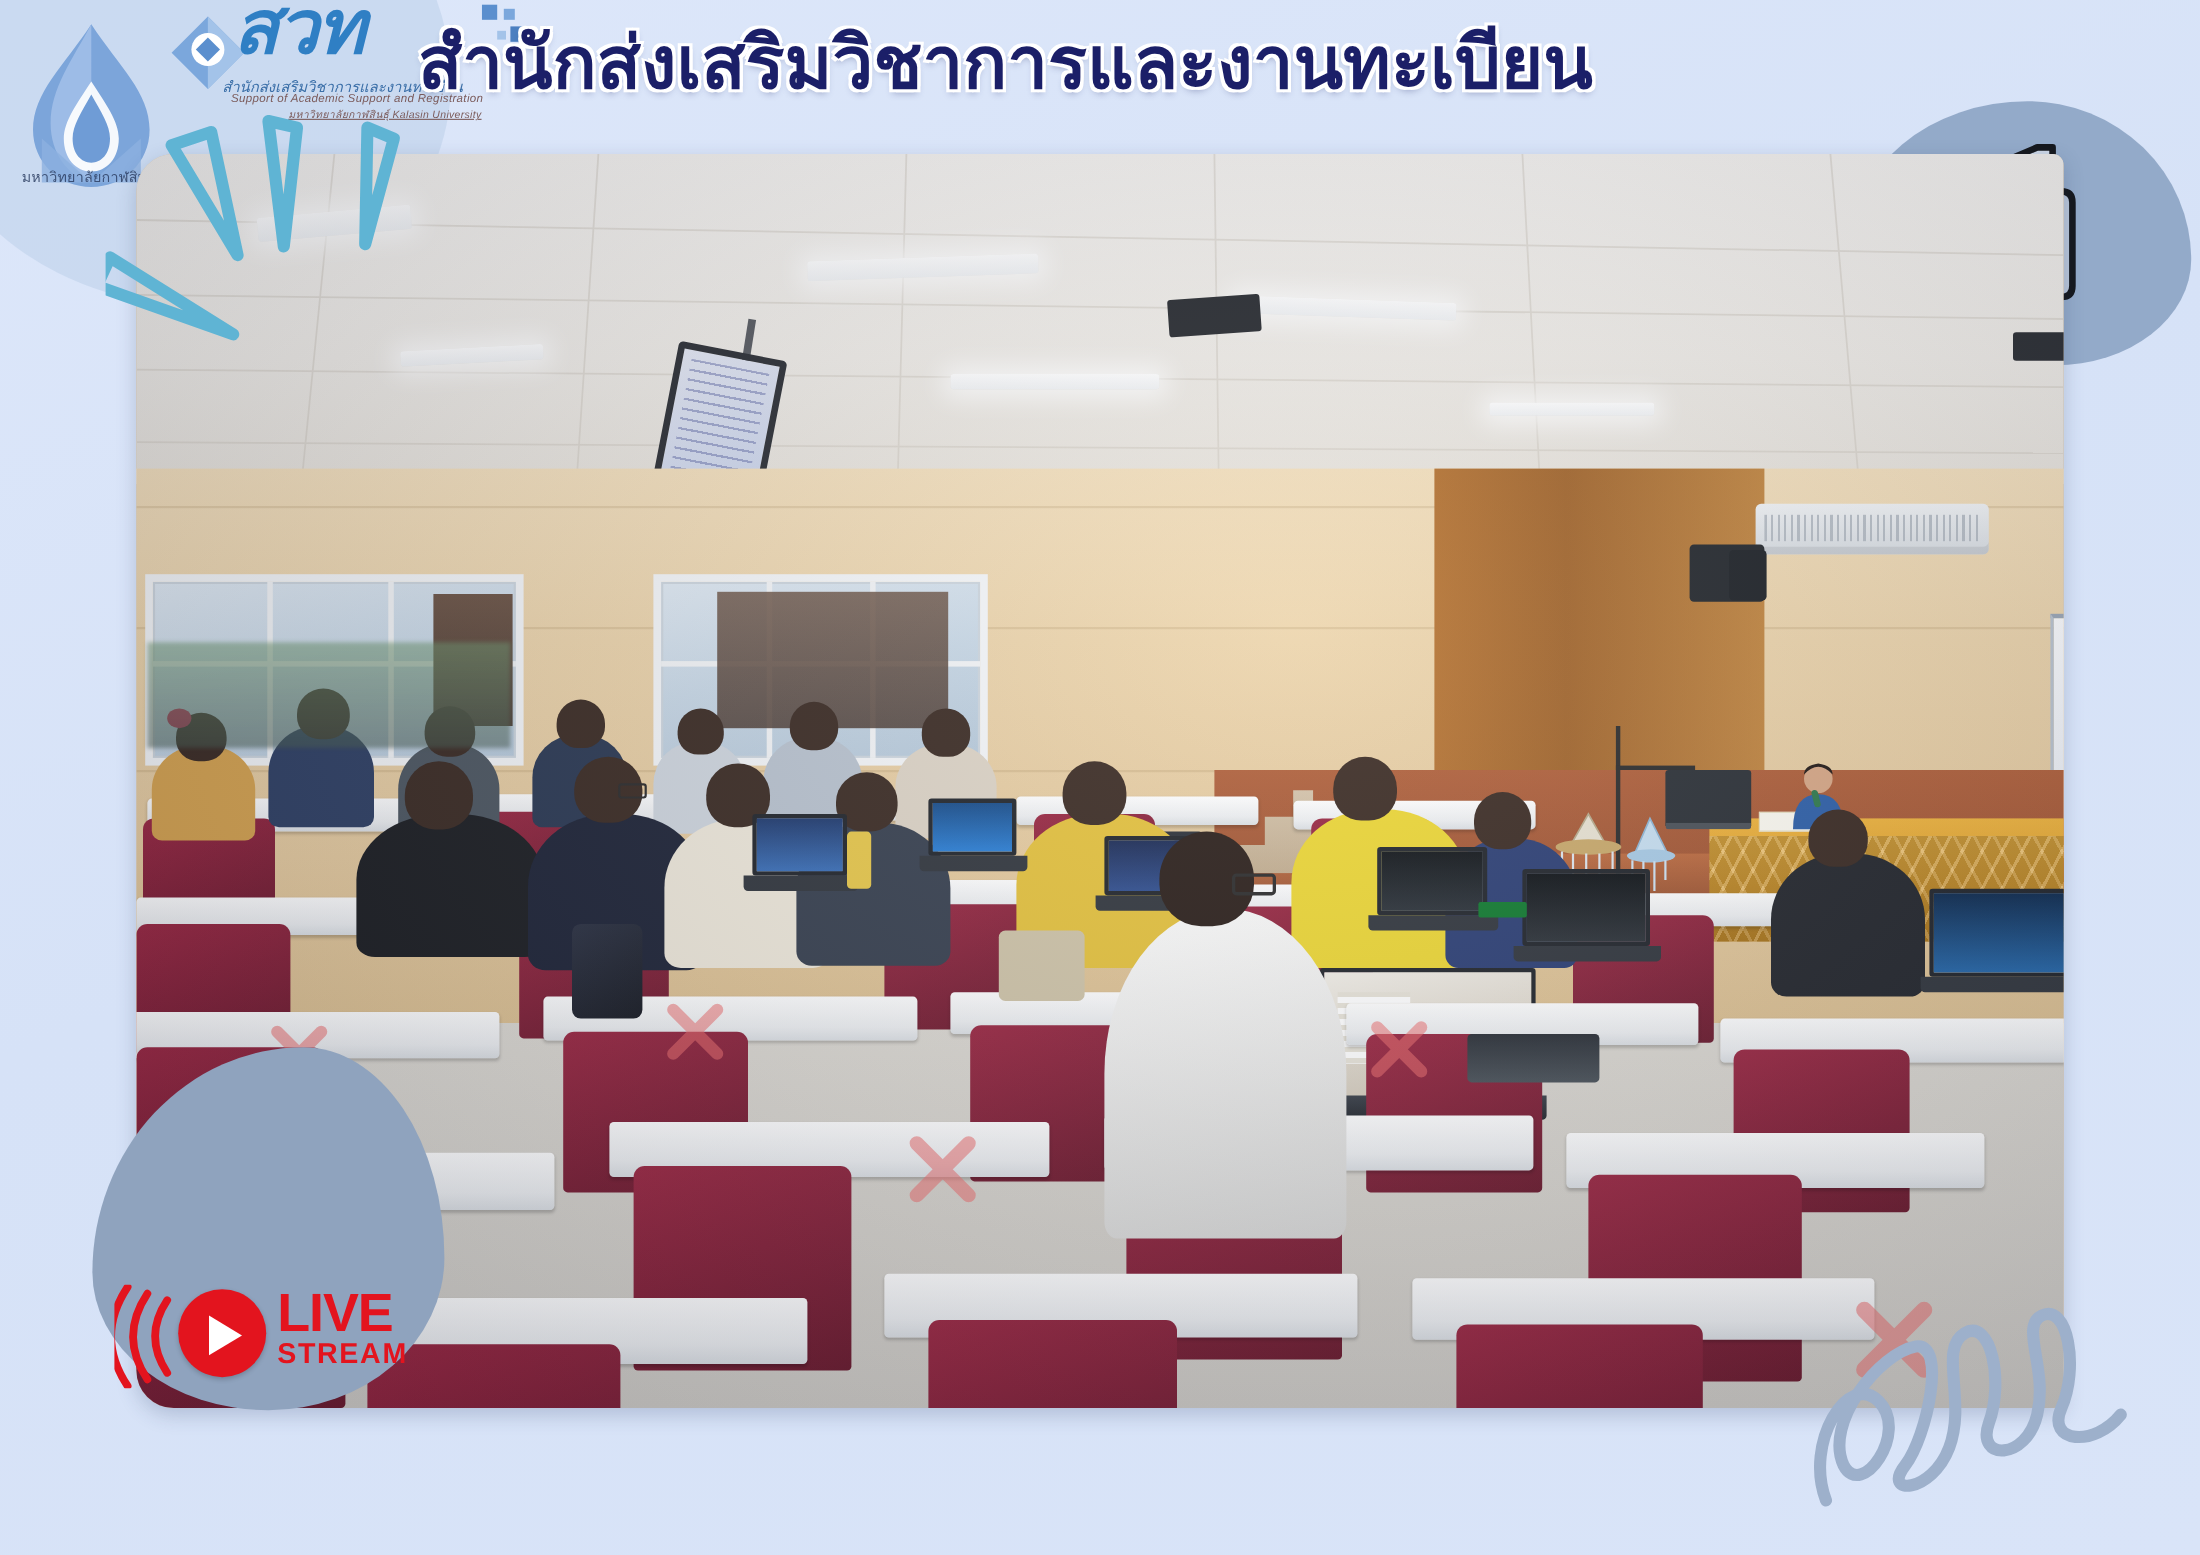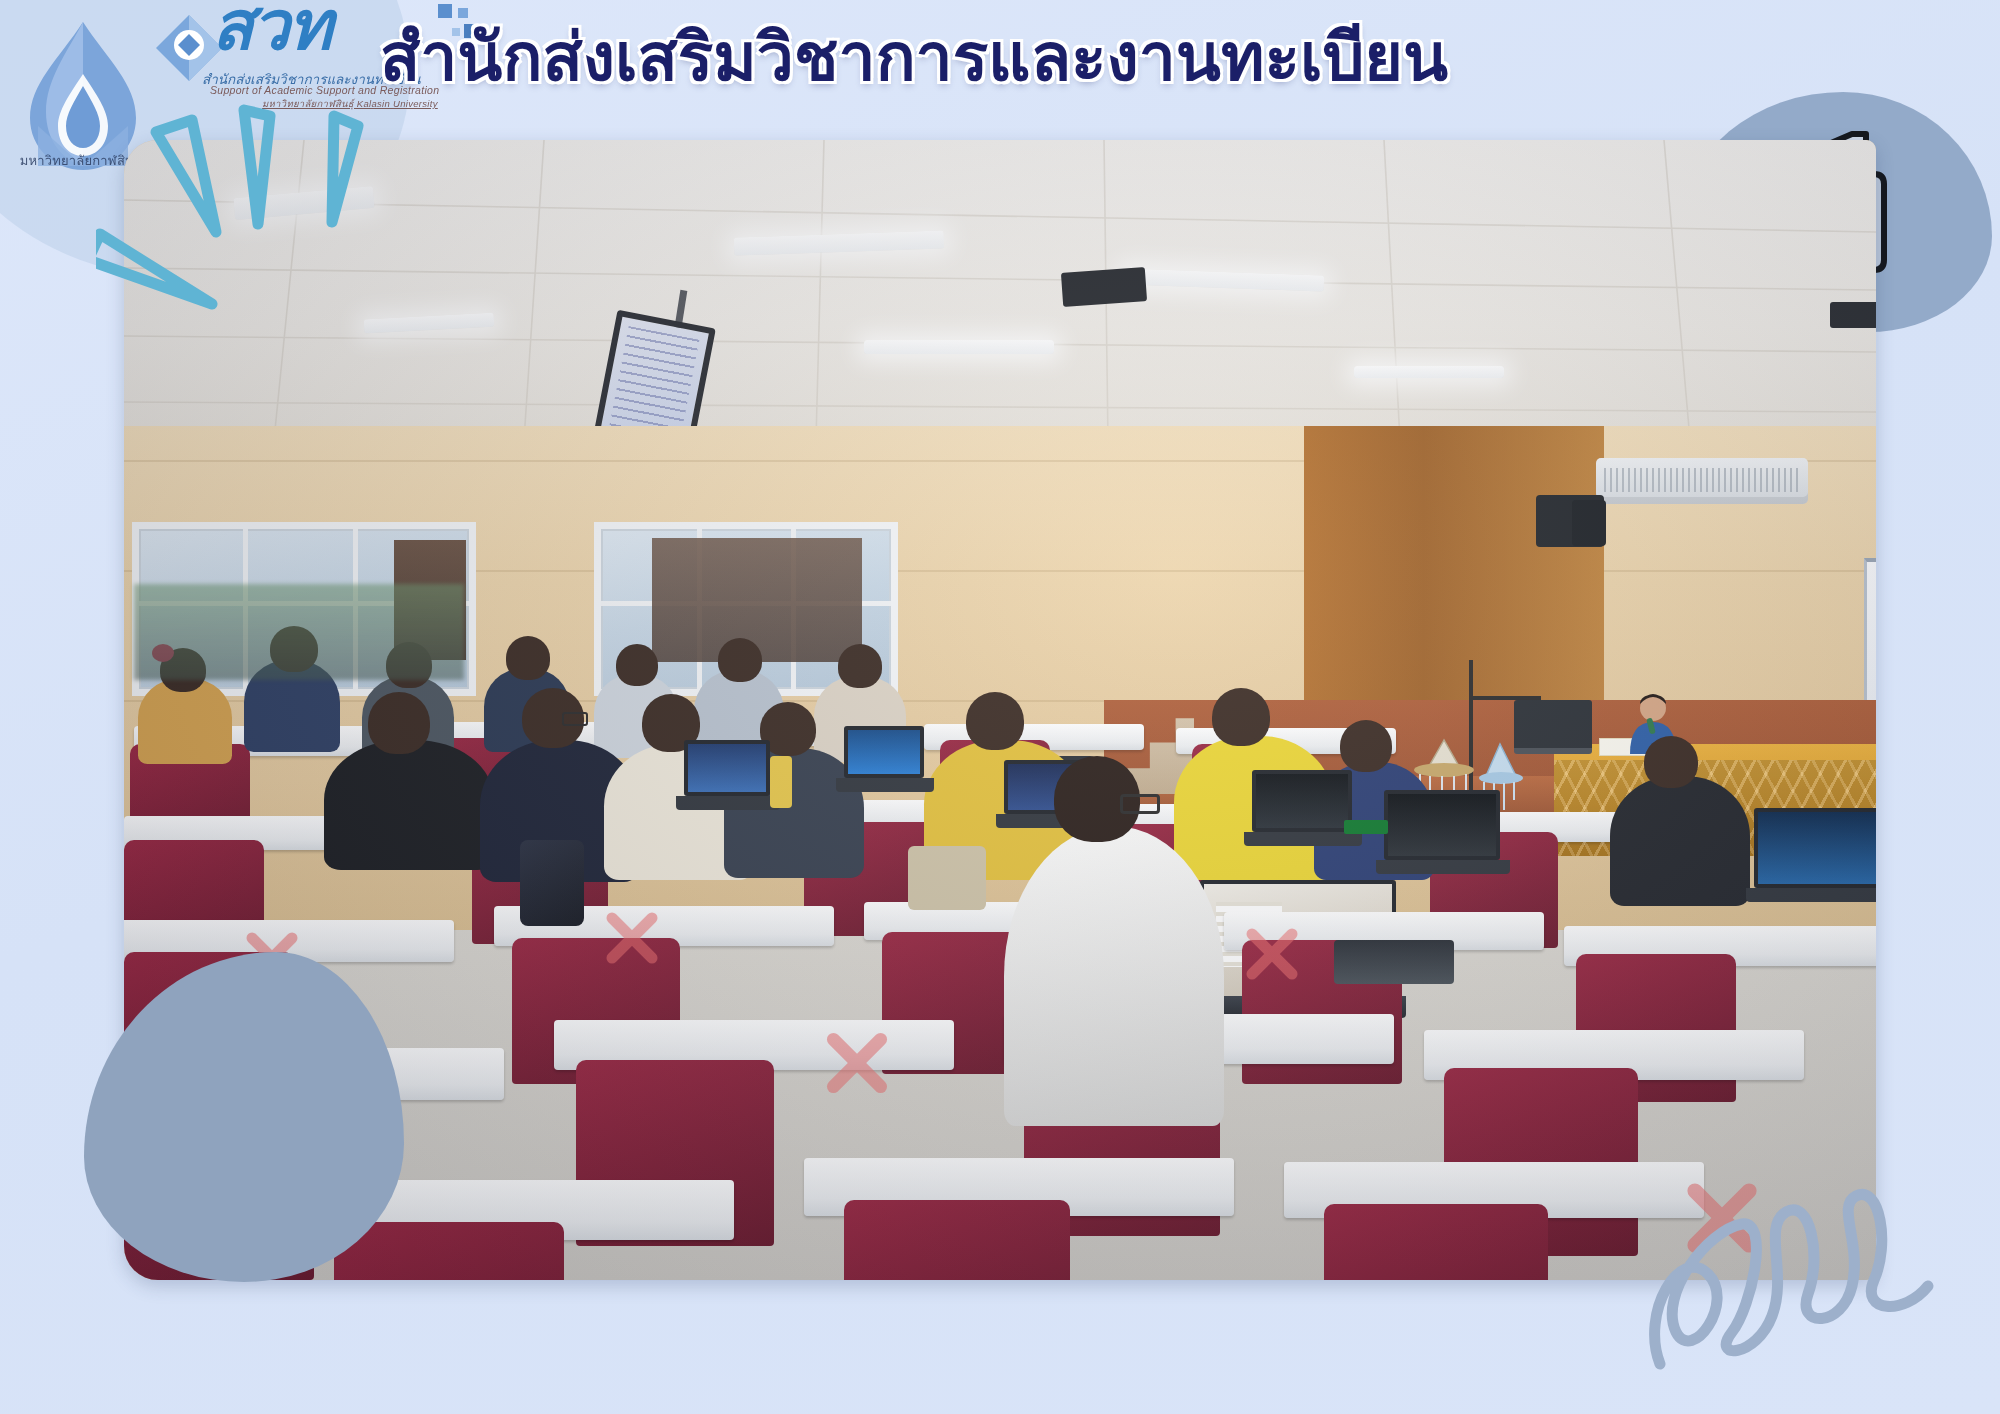--- a/index.html
+++ b/index.html
@@ -554,20 +554,35 @@
       <g fill="none" stroke="#5fb4d4" stroke-width="11" stroke-linejoin="round">
         <path d="M60 40 L96 28 L120 140 Z"></path>
         <path d="M148 18 L174 24 L162 132 Z"></path>
         <path d="M238 24 L262 34 L236 130 Z"></path>
         <path d="M-8 168 L4 142 L116 212 Z"></path>
       </g>
     </svg>
   </div>
 
   <div class="blob-bottomleft"></div>
+  <div class="live">
+    <svg style="position:absolute;left:-8px;top:10px" width="60" height="94" viewBox="0 0 60 94">
+      <g fill="none" stroke="#e3141e" stroke-width="7" stroke-linecap="round">
+        <path d="M48 14 Q26 47 48 80"></path>
+        <path d="M30 8 Q4 47 30 86"></path>
+        <path d="M12 2 Q-18 47 12 92"></path>
+      </g>
+    </svg>
+    <div class="live-play"></div>
+    <div class="live-tri"></div>
+    <div class="live-text">
+      <div class="live-lbl">LIVE</div>
+      <div class="live-sub">STREAM</div>
+    </div>
+  </div>
 
   <div class="squiggle">
     <svg viewBox="0 0 340 190" width="340" height="190">
       <path d="M14 182 C-6 130 34 64 62 92 C90 120 46 182 30 150 C12 112 62 48 96 42
                C124 38 106 124 86 150 C64 178 110 176 126 134 C142 92 116 44 140 30
                C164 16 176 74 162 112 C150 146 196 146 206 104 C216 62 190 24 210 14
                C234 2 244 62 228 98 C214 130 258 134 282 104" fill="none" stroke="#9db0cb" stroke-width="11" stroke-linecap="round"></path>
     </svg>
   </div>
 

